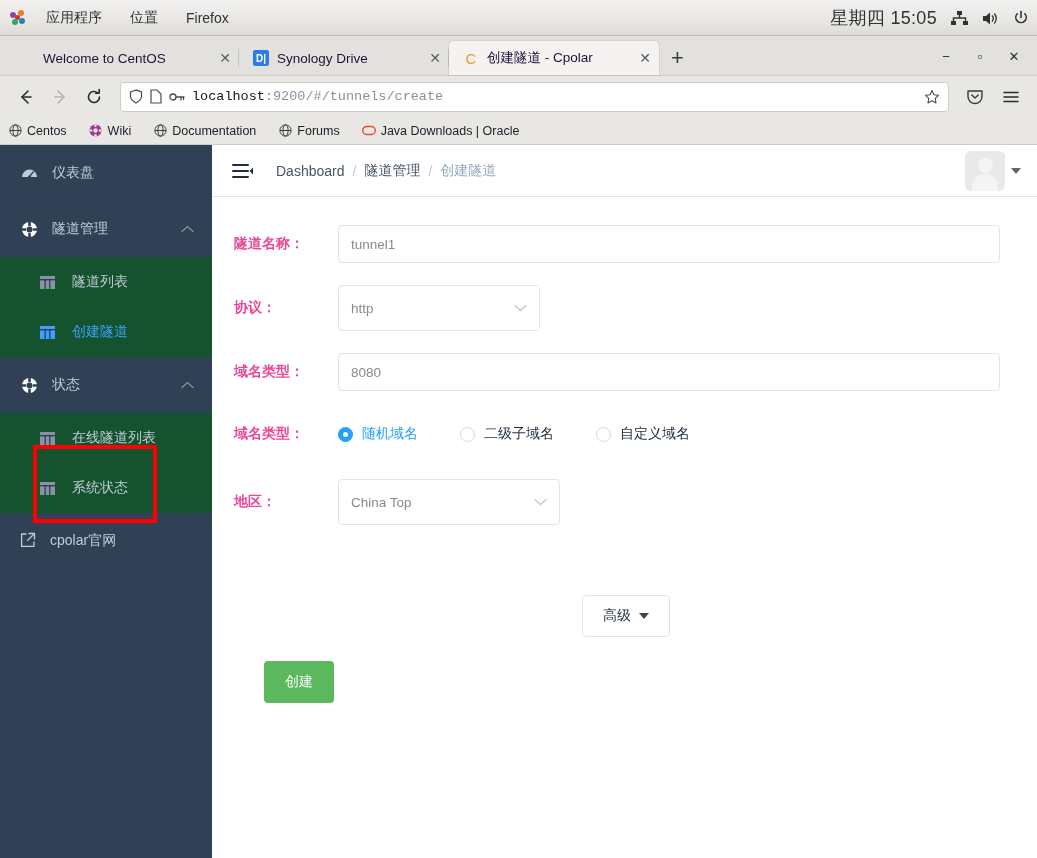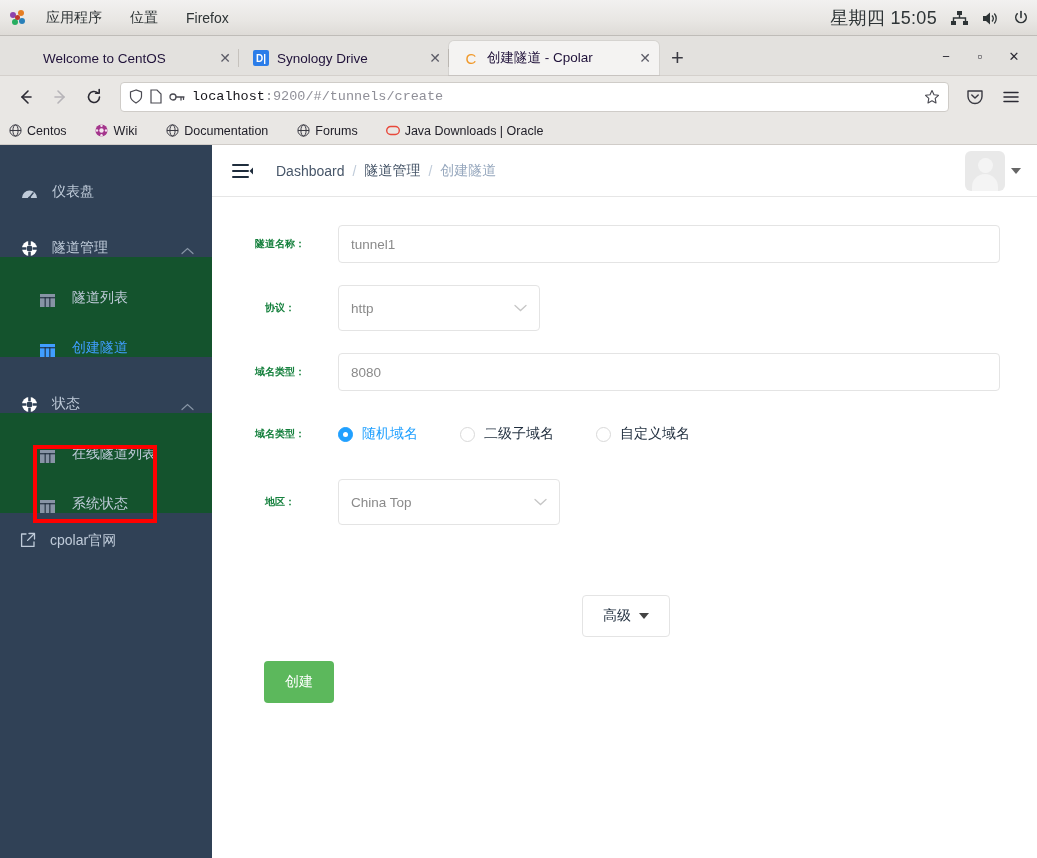--- a/index.html
+++ b/index.html
@@ -103,36 +103,36 @@
     font-size: 13.5px;
   }
   #urlbar .url-text { flex: 1; color: #8f8f98; white-space: nowrap; overflow: hidden; font-family: Liberation Mono, monospace; }
   #urlbar .url-host { color: #15141a; }
   .url-ico { display: inline-flex; align-items: center; color: #4a4a52; }
   .tb-right { display: flex; align-items: center; gap: 4px; }
 
   
   #bookmarks {
     height: 28px; background: #e9e7e4; border-bottom: 1px solid #d0ccc8;
-    display: flex; align-items: center; padding: 0 8px; gap: 28px;
+    display: flex; align-items: center; padding: 0 8px; gap: 22px;
     font-size: 12.5px; color: #22212a;
   }
   .bm { display: flex; align-items: center; gap: 5px; white-space: nowrap; }
   .bm-ico { width: 14px; height: 14px; display:inline-flex; align-items:center; justify-content:center; }
 
   
   #page { flex: 1; display: flex; background: #ffffff; position: relative; overflow: hidden; }
 
   
   #sidebar {
     width: 212px; background: #304156; color: #bfcbd9;
     flex: 0 0 212px; font-size: 14px; position: relative;
   }
   .side-row {
-    display: flex; align-items: flex-end; height: 56px;
+    display: flex; align-items: center; height: 56px;
     padding-left: 20px; gap: 14px; color: #bfcbd9;
   }
   .side-row .si { width: 18px; display:inline-flex; align-items:center; justify-content:center; }
   .side-group { background: #304156; }
   .side-sub { background: #14532d; }
   .side-sub .side-row { padding-left: 38px; height: 50px; gap: 16px; }
   .side-row .caret { margin-left: auto; margin-right: 18px; color: #8795a5; font-size: 11px; }
   .side-row.active-item { color: #409eff; }
   #side-link { display:flex; align-items:center; height:56px; padding-left:20px; gap:14px; color:#bfcbd9;}
 
@@ -158,22 +158,22 @@
     position: relative; overflow: hidden;
   }
   #avatar .head { position:absolute; width:15px;height:15px;border-radius:50%;background:#f4f4f4; left:12.5px; top:7px;}
   #avatar .body { position:absolute; width:26px;height:18px;border-radius:13px 13px 0 0;background:#f4f4f4; left:7px; top:23px;}
   .caret-down { width:0;height:0;border-left:5px solid transparent;border-right:5px solid transparent;border-top:6px solid #666; }
 
   
   #form { padding: 28px 22px 0 22px; }
   .frow { display: flex; align-items: center; margin-bottom: 22px; }
   .flabel {
-    width: 92px; text-align: center; margin-right: 12px;
-    font-size: 10px; color: #15803d; font-weight: bold;
+    width: 92px; text-align: left; margin-right: 12px;
+    font-size: 14px; color: #ec4899; font-weight: bold;
     flex: 0 0 92px;
   }
   .finput {
     height: 38px; border: 1px solid #e4e4e4; border-radius: 4px;
     display: flex; align-items: center; padding: 0 12px;
     font-size: 13.5px; color: #8a8a8a; background: #fff;
   }
   .finput.wide { width: 662px; }
   .fselect {
     height: 46px; border: 1px solid #e4e4e4; border-radius: 4px;

